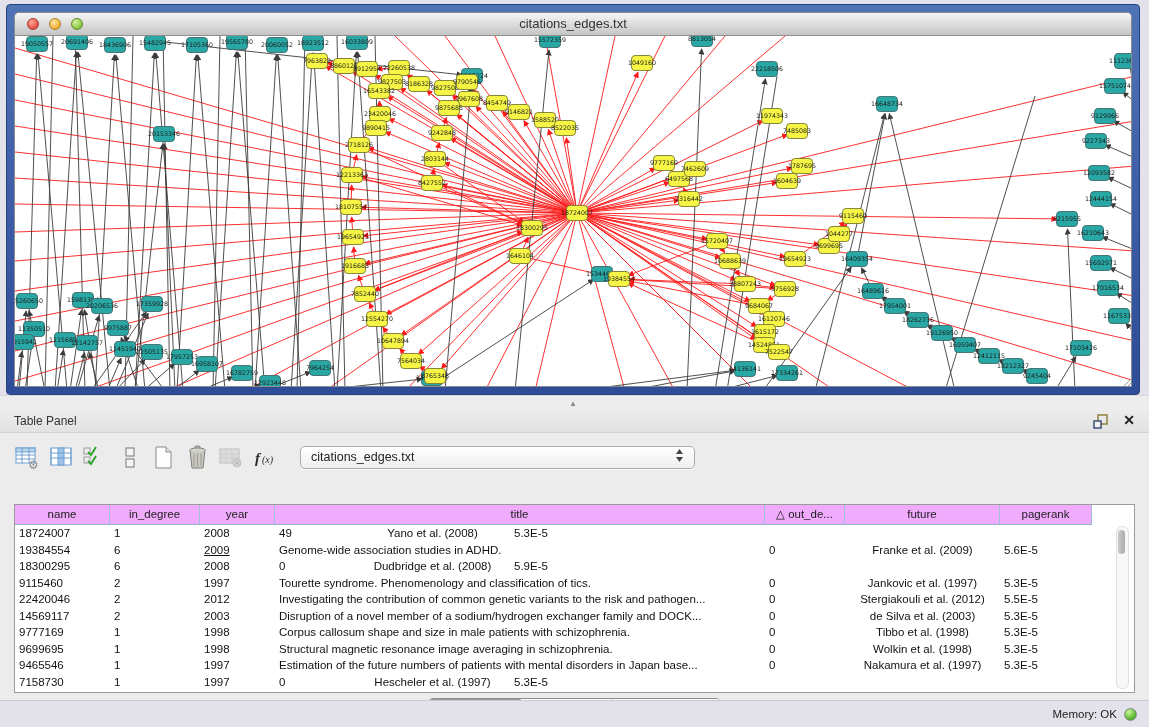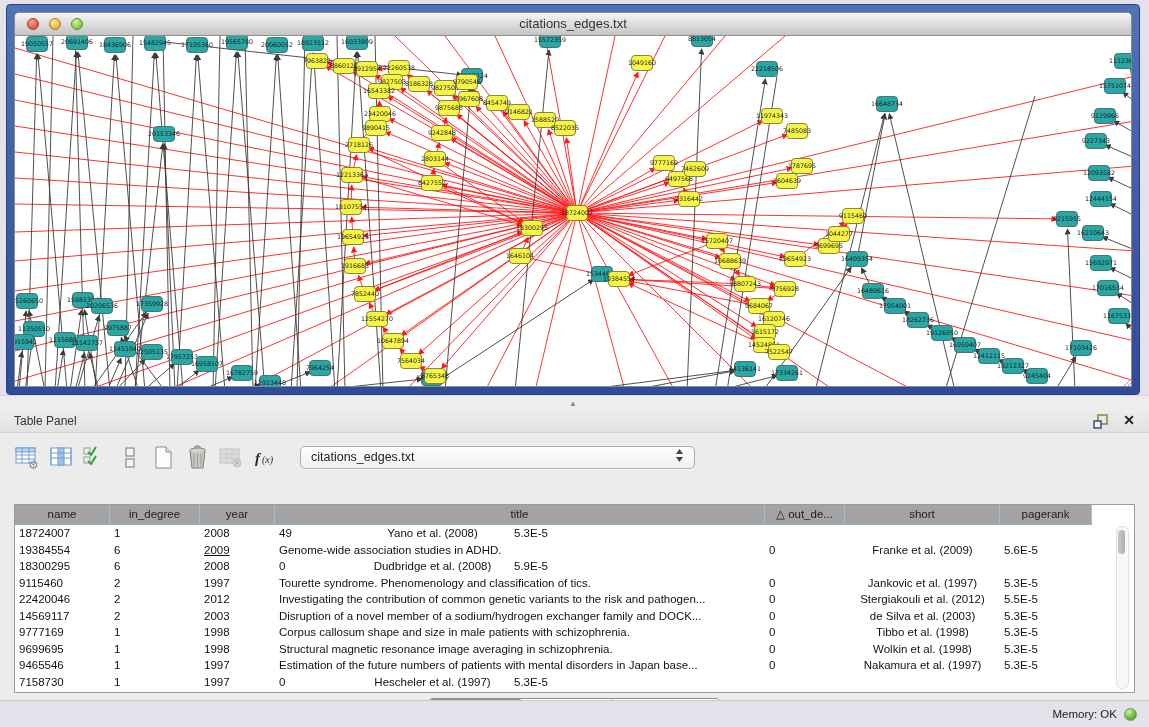--- a/index.html
+++ b/index.html
@@ -28,21 +28,21 @@
   .tp-close{position:absolute;right:14px;top:1px;font-size:14px;font-weight:bold;color:#1e1e1e;cursor:default;}
   .tp-body{position:relative;height:268px;}
   .toolbar{position:absolute;left:14px;top:9px;height:30px;display:flex;align-items:center;gap:7px;}
   .tbtn{width:27px;height:27px;display:inline-flex;align-items:center;justify-content:center;}
   .tbtn.dis{opacity:.85;}
   .combo{margin-left:14px;width:395px;height:23px;border:1px solid #acacac;border-radius:5px;background:linear-gradient(180deg,#ffffff,#efefef);display:flex;align-items:center;font-size:12.5px;color:#222;padding:0 10px;box-sizing:border-box;box-shadow:0 1px 0 rgba(255,255,255,.7);}
   .combo .ctext{flex:1;}
   
   .tablebox{position:absolute;left:14px;top:71px;width:1121px;height:189px;background:#fff;border:1px solid #9b9b9b;box-sizing:border-box;overflow:hidden;}
   .thead{display:flex;height:20px;}
-  .thcell{background:#a3a3a3;border-right:1px solid #9fc2d2;border-bottom:1px solid #8fb5c7;box-sizing:border-box;font-size:11.5px;color:#1d1d1d;text-align:center;line-height:19px;white-space:nowrap;overflow:hidden;}
+  .thcell{background:#f0abfc;border-right:1px solid #9fc2d2;border-bottom:1px solid #8fb5c7;box-sizing:border-box;font-size:11.5px;color:#1d1d1d;text-align:center;line-height:19px;white-space:nowrap;overflow:hidden;}
   .thfill{flex:1;border-bottom:1px solid #fff;}
   .trow{display:flex;height:16.5px;line-height:16.5px;font-size:11.5px;color:#111;white-space:nowrap;}
   .tcell{box-sizing:border-box;padding:0 4px;overflow:hidden;text-overflow:ellipsis;}
   .al{text-align:left;} .ac{text-align:center;}
   .vscroll{position:absolute;right:5px;top:21px;bottom:3px;width:11px;background:#f8f8f8;border:1px solid #e0e0e0;border-radius:6px;}
   .vthumb{position:absolute;left:1px;top:3px;width:7px;height:24px;background:linear-gradient(90deg,#c9c9c9,#adadad);border-radius:4px;}
   
   .tabs{position:absolute;left:0;right:0;top:265px;display:flex;justify-content:center;}
   .seg-wrap{display:inline-flex;border:1px solid #8f8f8f;border-radius:5px;overflow:hidden;background:#fff;box-shadow:0 1px 1px rgba(0,0,0,.15);}
   .seg{padding:2px 14px;font-size:12.5px;color:#222;background:#fdfdfd;}
@@ -610,21 +610,21 @@
         </span>
       </div>
     </div>
     <div class="tablebox">
       <div class="thead" id="thead">
           <div class="thcell" style="width: 95px;">name</div>
           <div class="thcell" style="width: 90px;">in_degree</div>
           <div class="thcell" style="width: 75px;">year</div>
           <div class="thcell" style="width: 490px;">title</div>
           <div class="thcell" style="width: 80px;">△ out_de...</div>
-          <div class="thcell" style="width: 155px;">short</div>
+          <div class="thcell" style="width: 155px;">future</div>
           <div class="thcell" style="width: 92px;">pagerank</div>
           <div class="thfill"></div>
         </div>
       <div id="tbody">
           <div class="trow">
             <div class="tcell al" style="width: 95px;">18724007</div>
             <div class="tcell al" style="width: 90px;">1</div>
             <div class="tcell al" style="width: 75px;">2008</div>
             <div class="tcell al" style="width: 80px;">49</div>
             <div class="tcell ac" style="width: 155px;">Yano et al. (2008)</div>

